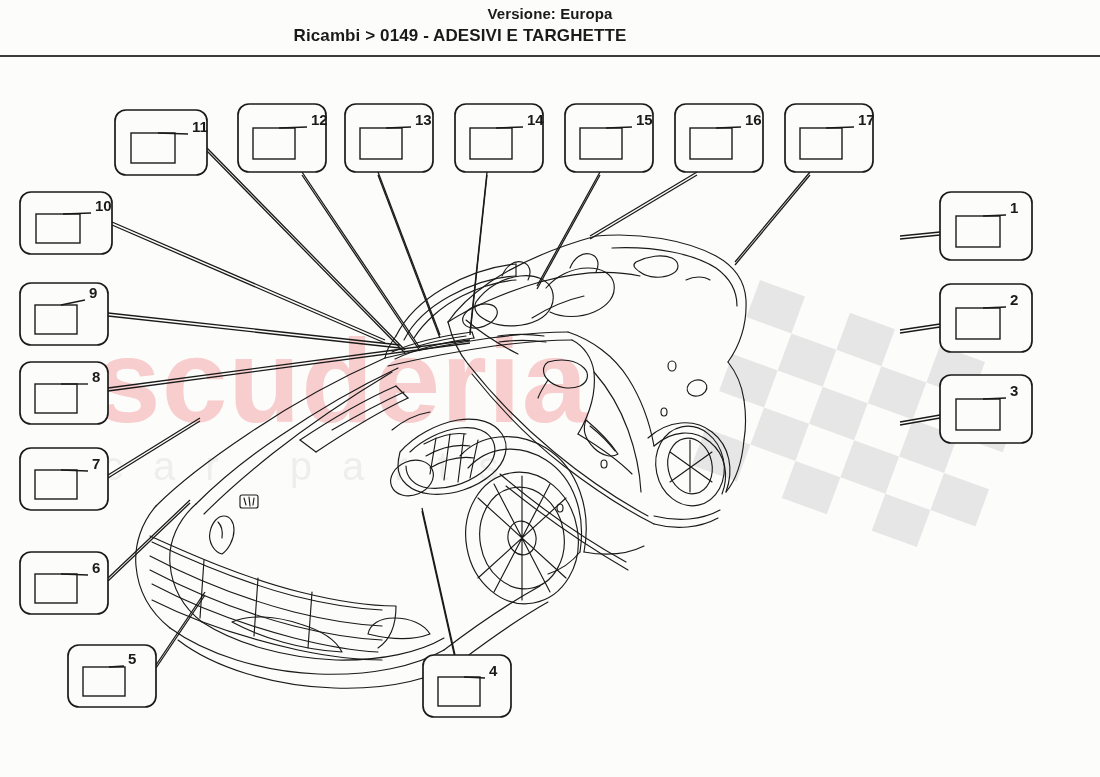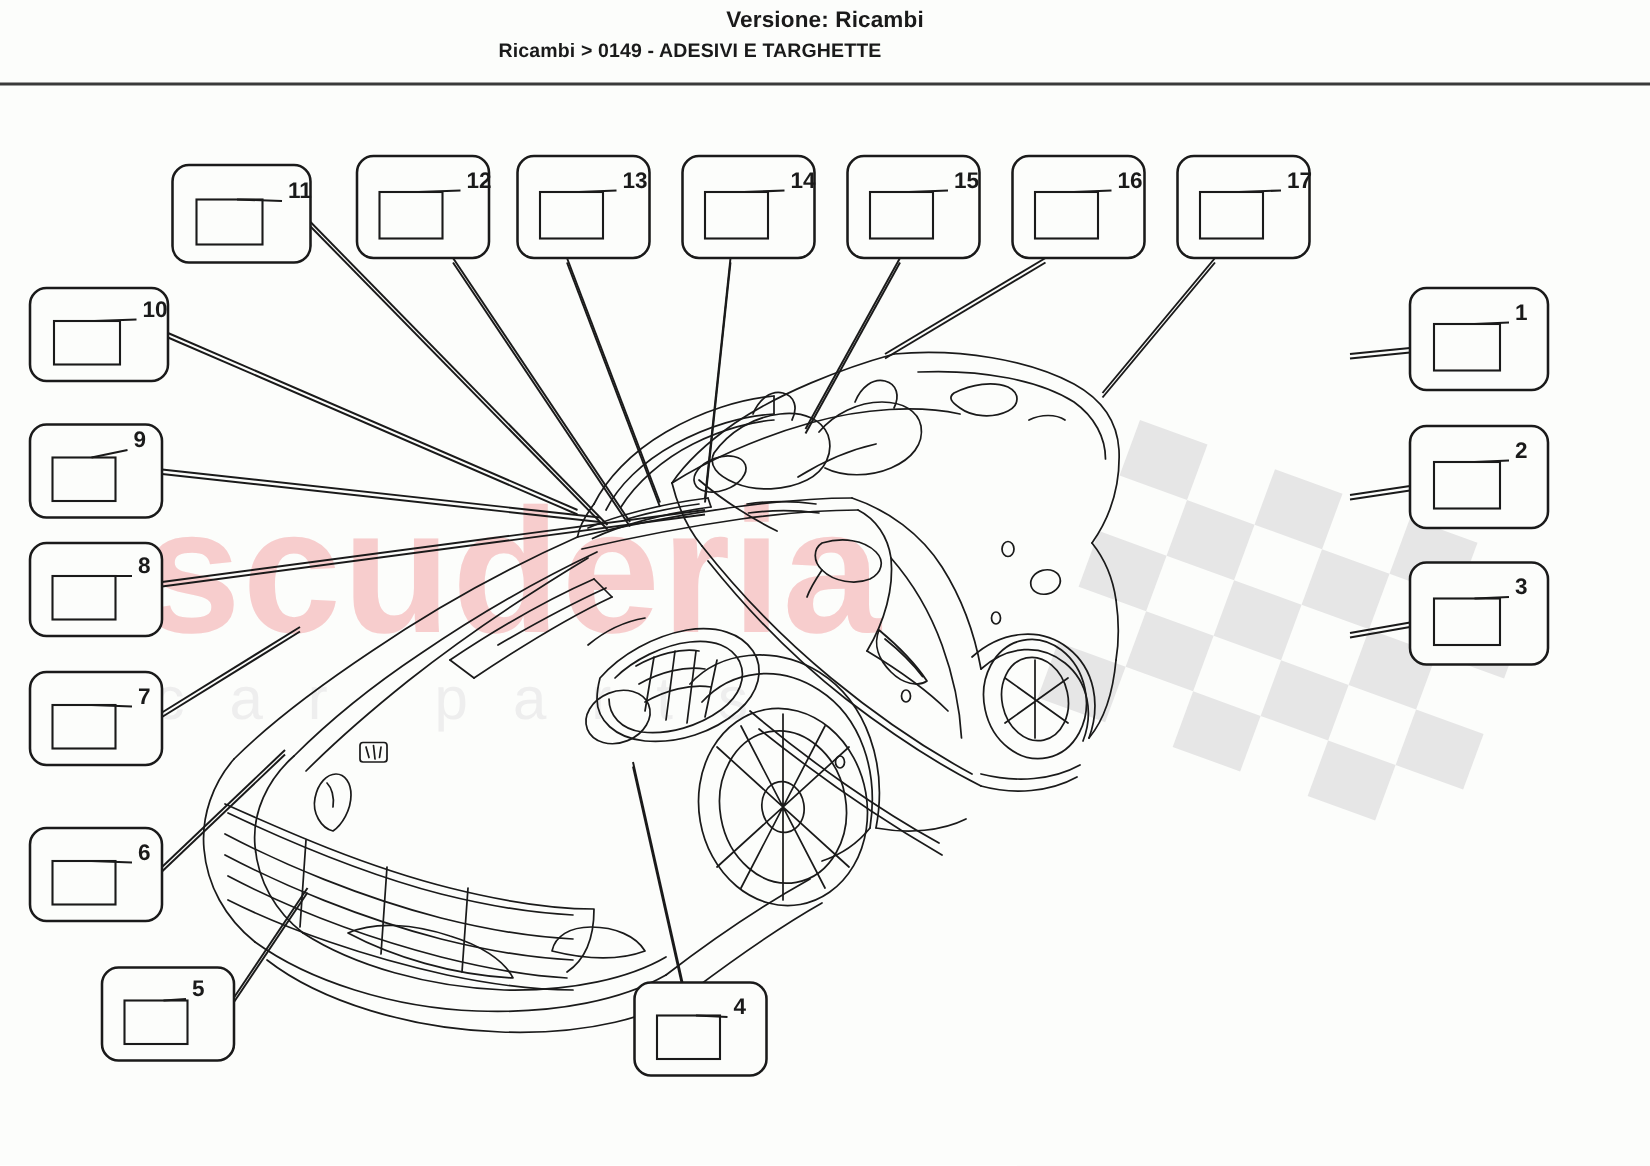--- a/index.html
+++ b/index.html
@@ -29,21 +29,21 @@
     font-weight: bold;
     color: #1a1a1a;
     letter-spacing: 0.1px;
   }
   .hdr-breadcrumb {
     position: absolute;
     top: 26px;
     left: 0;
     width: 920px;
     text-align: center;
-    font-size: 13px;
+    font-size: 17px;
     font-weight: bold;
     color: #1a1a1a;
     letter-spacing: 0.1px;
   }
   .hdr-rule {
     position: absolute;
     top: 55px;
     left: 0;
     width: 1100px;
     height: 2px;
@@ -81,21 +81,21 @@
     white-space: nowrap;
     user-select: none;
   }
   .wm-carparts span { letter-spacing: 30px; }
 </style>
 </head>
 <body>
 
 <div id="page">
 
-  <div class="hdr-version">Versione: Ricambi</div>
+  <div class="hdr-version">Versione: Europa</div>
   <div class="hdr-breadcrumb">Ricambi &gt; 0149 - ADESIVI E TARGHETTE</div>
   <div class="hdr-rule"></div>
 
   <div class="layer">
     <svg width="1100" height="777" viewBox="0 0 1100 777">
       <g id="flagGroup" fill="#e6e6e6" transform="translate(760,280) skewY(20) skewX(-18)">
         <rect x="0" y="0" width="45" height="42"></rect>
         <rect x="90" y="0" width="45" height="42"></rect>
         <rect x="180" y="0" width="45" height="42"></rect>
         <rect x="45" y="42" width="45" height="42"></rect>

